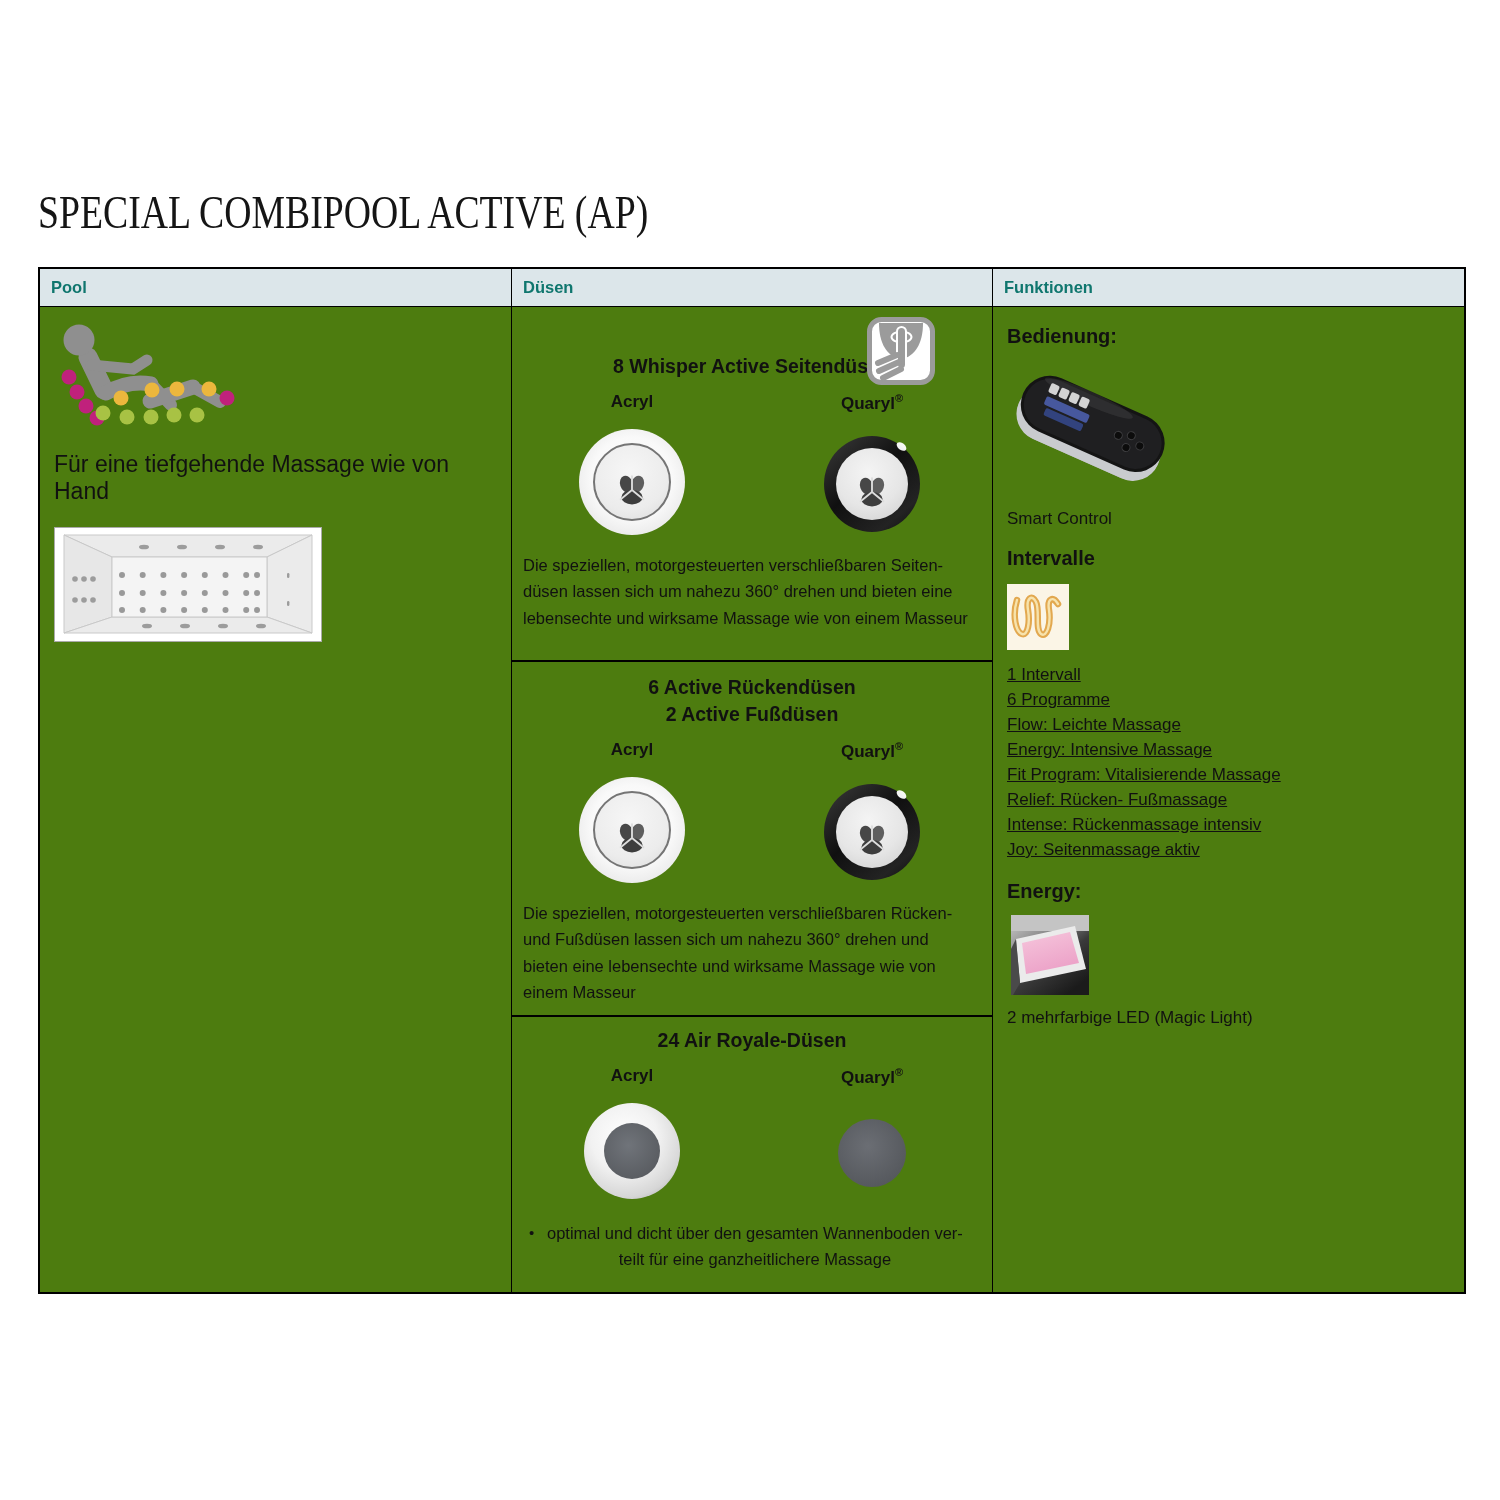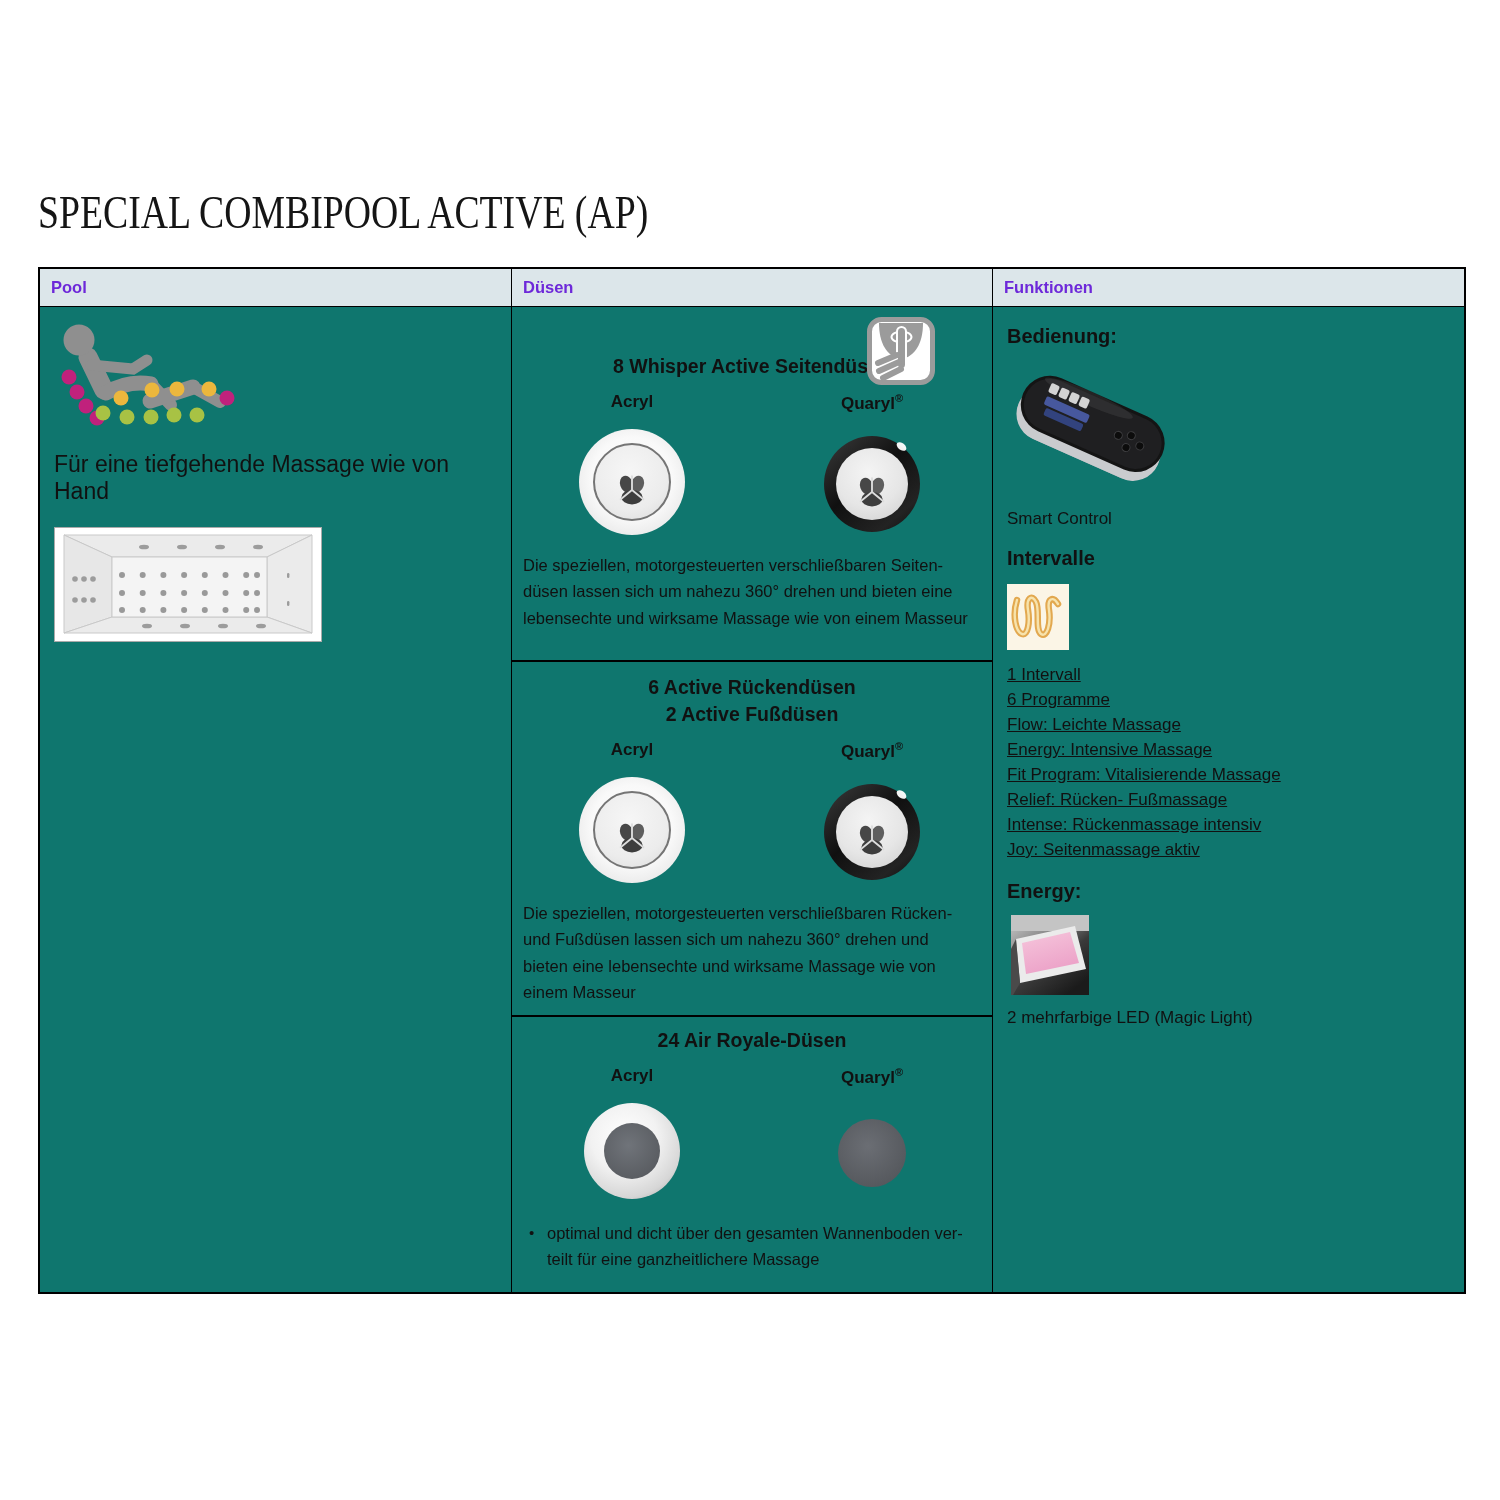--- a/index.html
+++ b/index.html
@@ -17,24 +17,24 @@
   }
   
   .ctable{
     position:absolute;left:38px;top:267px;width:1424px;height:1023px;
     border:2px solid #000;box-sizing:content-box;
     display:grid;grid-template-columns:471px 482px 471px;grid-template-rows:38px 1fr;
   }
   .th{
     background:#dce6ea;border-bottom:1px solid #000;box-sizing:border-box;
     font-size:16.5px;font-weight:bold;display:flex;align-items:center;
-    padding-left:11px;color:#6d28d9;
+    padding-left:11px;color:#0f766e;
   }
   .th.mid,.cell.mid{border-left:1px solid #000;border-right:1px solid #000;}
-  .cell{box-sizing:border-box;overflow:hidden;position:relative;background:#0f766e;}
+  .cell{box-sizing:border-box;overflow:hidden;position:relative;background:#4d7c0f;}
   
   .pool-inner{padding:12px 14px;}
   .pool-caption{font-size:23px;font-weight:normal;margin-top:6px;}
   .tub-wrap{margin-top:22px;}
   
   .dsection{box-sizing:border-box;display:flex;flex-direction:column;align-items:center;position:relative;}
   .dsection.s1{height:353px;}
   .dsection.s2{height:355px;border-top:2px solid #000;}
   .dsection.s3{flex:1;border-top:2px solid #000;}
   .dsection-title{
@@ -50,21 +50,21 @@
   .mat-label sup{font-size:11px;}
   .jet-slot{display:flex;align-items:center;justify-content:center;margin-top:14px;}
   .s1 .jet-slot,.s2 .jet-slot{height:112px;}
   .s3 .jet-slot{height:102px;}
   .dtext{
     align-self:flex-start;font-size:16.5px;line-height:26.5px;white-space:pre-line;
     padding:0 11px;margin-top:12px;text-align:left;
   }
   .dlist{align-self:flex-start;margin:16px 0 0 0;padding:0 11px 0 13px;list-style:none;}
   .dlist li{
-    position:relative;font-size:16.5px;line-height:26.5px;white-space:pre-line;padding-left:22px;
+    position:relative;font-size:16.5px;line-height:26.5px;white-space:pre-line;padding-left:22px;text-align:center;
   }
   .dlist li::before{content:"•";position:absolute;left:4px;top:0;font-size:15px;}
   
   .jet-acryl{width:106px;height:106px;border-radius:50%;position:relative;
     background:radial-gradient(circle at 50% 46%,#ffffff 0%,#f9f9f9 52%,#ededed 72%,#e2e2e2 88%,#f2f2f2 100%);
     display:flex;align-items:center;justify-content:center;}
   .jet-acryl .jin{width:78px;height:78px;border-radius:50%;border:2.5px solid #757575;box-sizing:border-box;
     background:radial-gradient(circle at 46% 36%,#f6f6f6 0%,#ececec 62%,#dadada 100%);
     display:flex;align-items:center;justify-content:center;}
   .jet-quaryl{width:96px;height:96px;border-radius:50%;position:relative;

